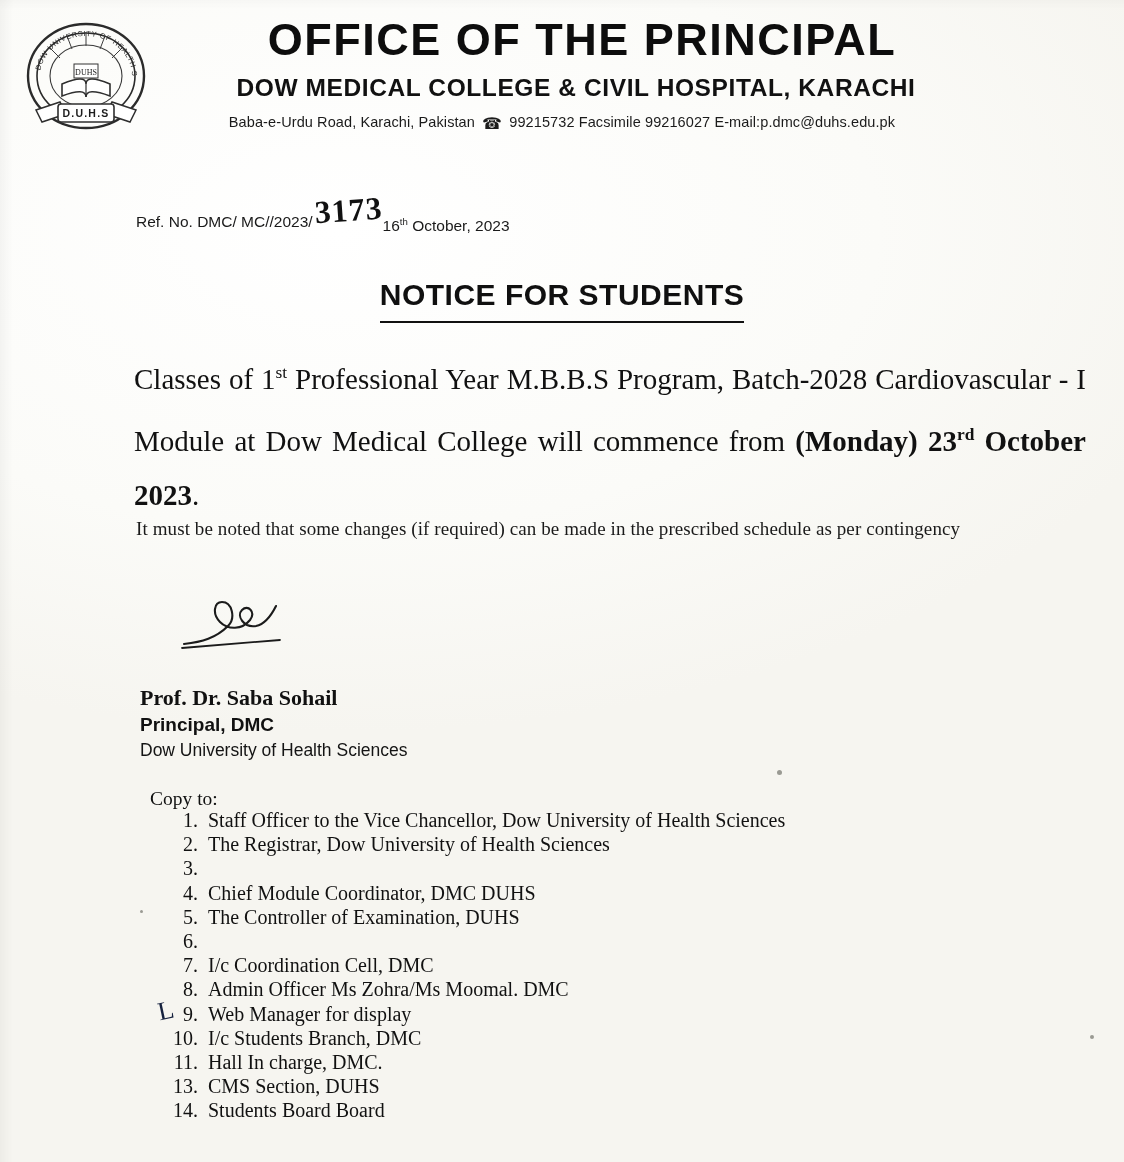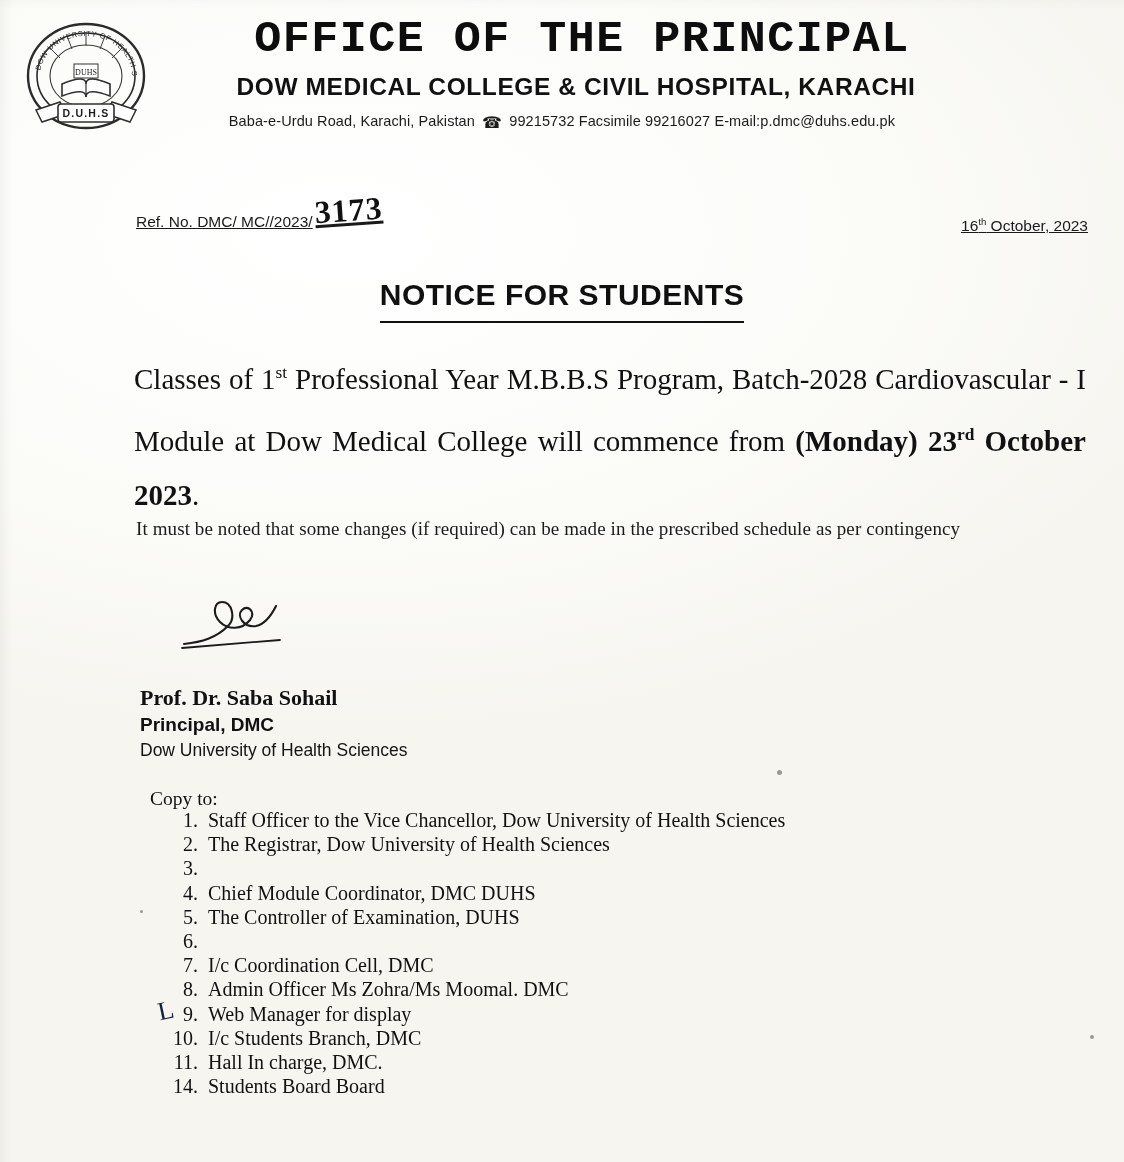--- a/index.html
+++ b/index.html
@@ -35,21 +35,21 @@
 
   
   .header {
     position: absolute;
     top: 14px;
     left: 0;
     width: 1124px;
     text-align: center;
   }
   .org-title {
-    font-family: Liberation Mono, monospace;
+    font-family: Liberation Sans, sans-serif;
     font-weight: bold;
     font-size: 45px;
     letter-spacing: 1.5px;
     color: #0d0d0d;
     margin: 0;
     padding-left: 40px;
   }
   .org-sub {
     font-family: "Liberation Sans", sans-serif;
     font-weight: bold;
@@ -83,26 +83,24 @@
   }
   .logo svg { display:block; }
 
   
   .ref-row {
     position: absolute;
     top: 198px;
     left: 136px;
     width: 952px;
     display: flex;
-    justify-content: space-between;
     align-items: flex-end;
     font-family: "Liberation Sans", sans-serif;
     font-size: 15.5px;
     color: #1a1a1a;
-    text-decoration: underline;
   }
   .ref-left { display: flex; align-items: baseline; gap: 2px; }
   .ref-handwritten {
     font-family: "Liberation Serif", serif;
     font-size: 32px;
     font-weight: 600;
     color: #111;
     transform: rotate(-4deg) translateY(-6px);
     display: inline-block;
     letter-spacing: 1px;
@@ -357,19 +355,23 @@
       </li>
       <li>
         <span class="num">10.</span>
         <span>I/c Students Branch, DMC</span>
       </li>
       <li>
         <span class="num">11.</span>
         <span>Hall In charge, DMC.</span>
       </li>
       <li>
+        <span class="num">13.</span>
+        <span>CMS Section, DUHS</span>
+      </li>
+      <li>
         <span class="num">14.</span>
         <span>Students Board Board</span>
       </li>
     </ul>
 
   <div class="pen-mark">L</div>
 </div>
 
 </body></html>

